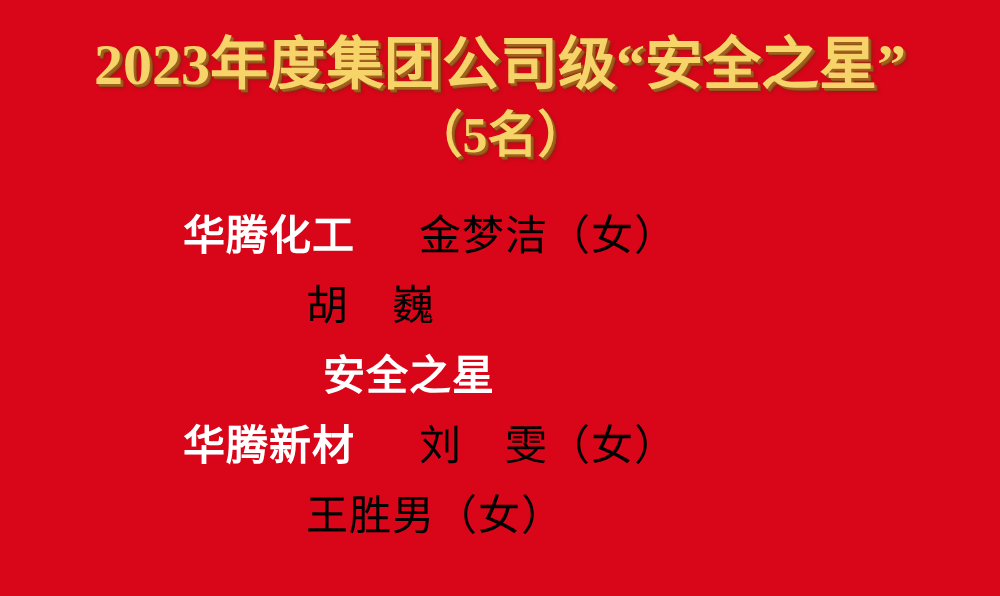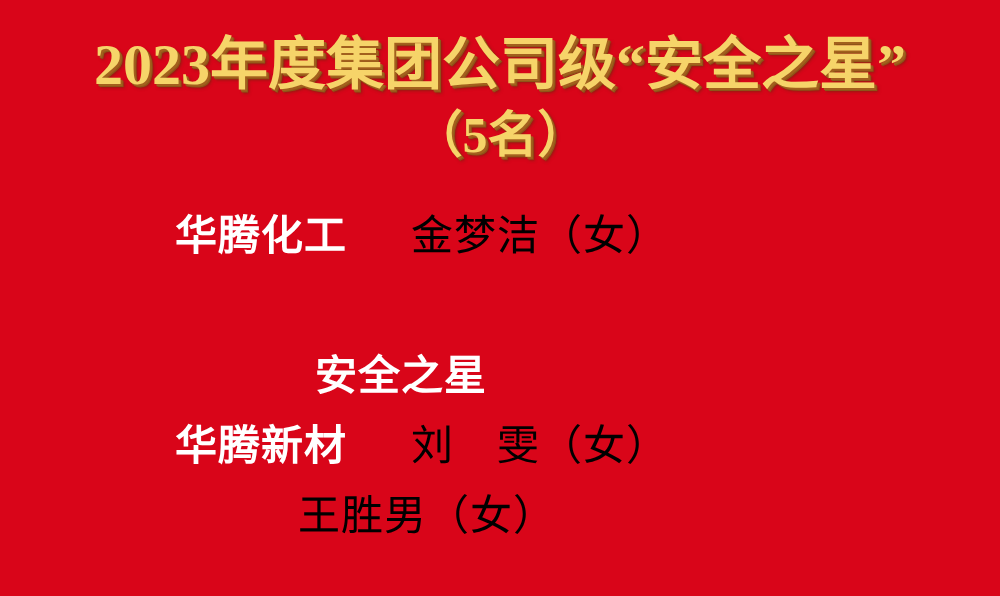--- a/index.html
+++ b/index.html
@@ -53,21 +53,21 @@
 
   .title-line.second {
     font-size: 50px;
     line-height: 58px;
     margin-top: 10px;
   }
 
   
   .list-block {
     position: absolute;
-    left: 0;
+    left: 8px;
     top: 201px;
     width: 812px;
   }
 
   .winner-row {
     display: flex;
     align-items: baseline;
     justify-content: center;
     height: 70px;
     line-height: 70px;
@@ -114,20 +114,21 @@
   <div class="list-block">
 
     <div class="winner-row">
       <span class="org">华腾化工</span>
       <span class="gap"></span>
       <span class="person">金梦洁（女）</span>
     </div>
 
     <div class="winner-row">
       <span class="gap"></span>
+      <span class="person">胡　巍</span>
     </div>
 
     <div class="winner-row">
       <span class="org">安全之星</span>
       <span class="gap"></span>
     </div>
 
     <div class="winner-row">
       <span class="org">华腾新材</span>
       <span class="gap"></span>

